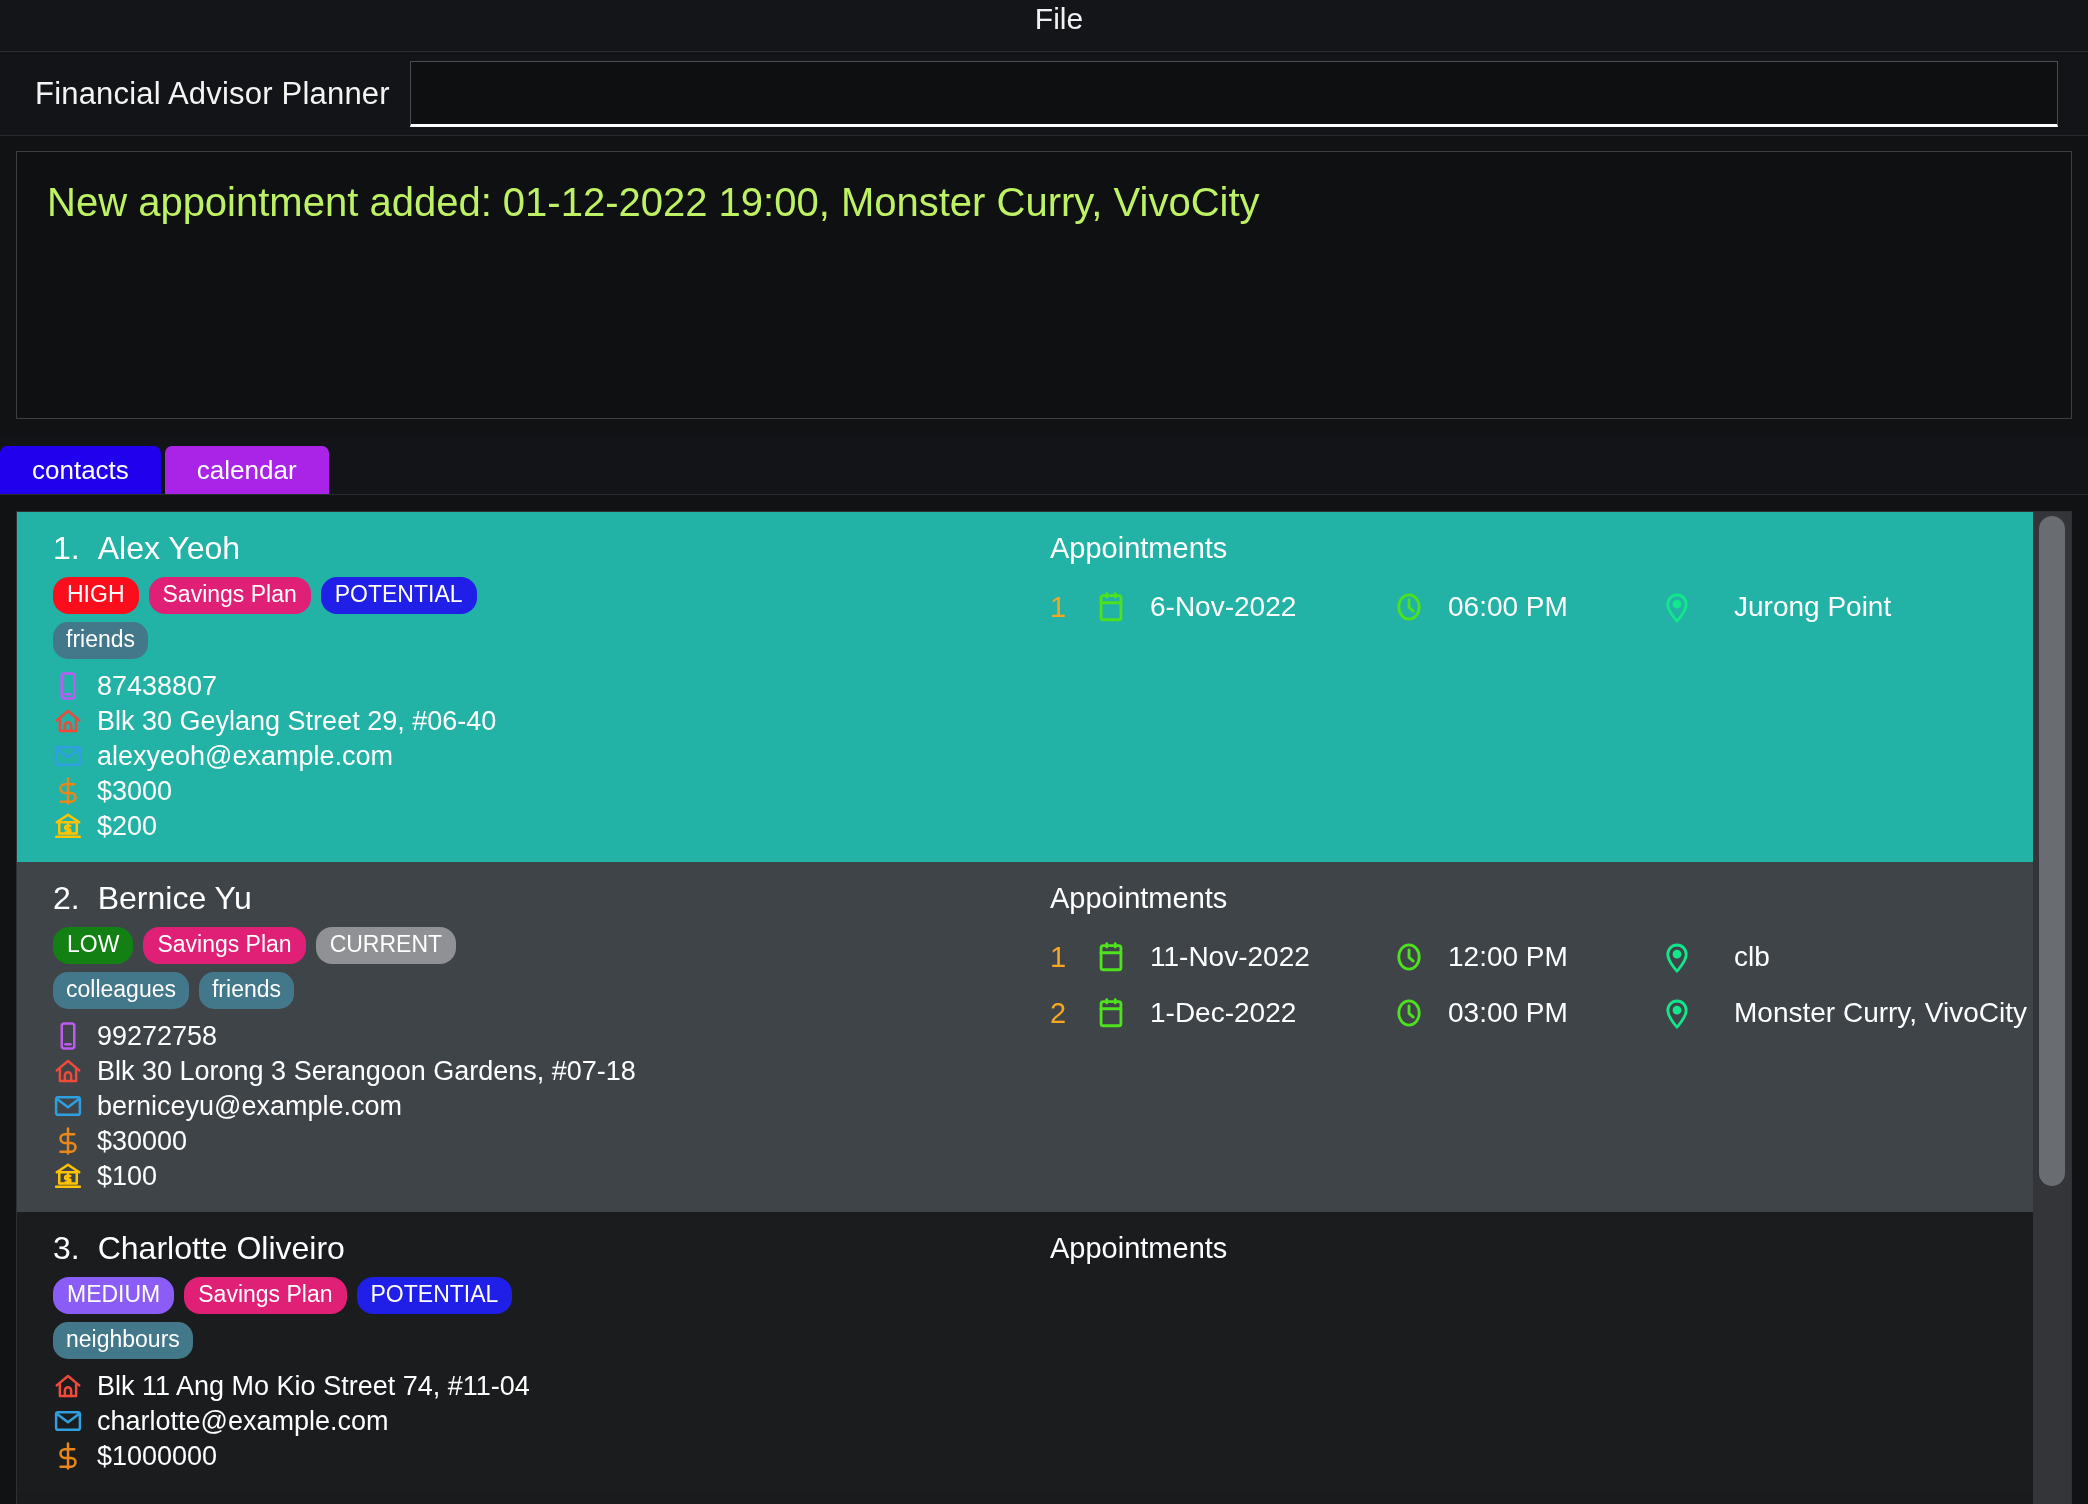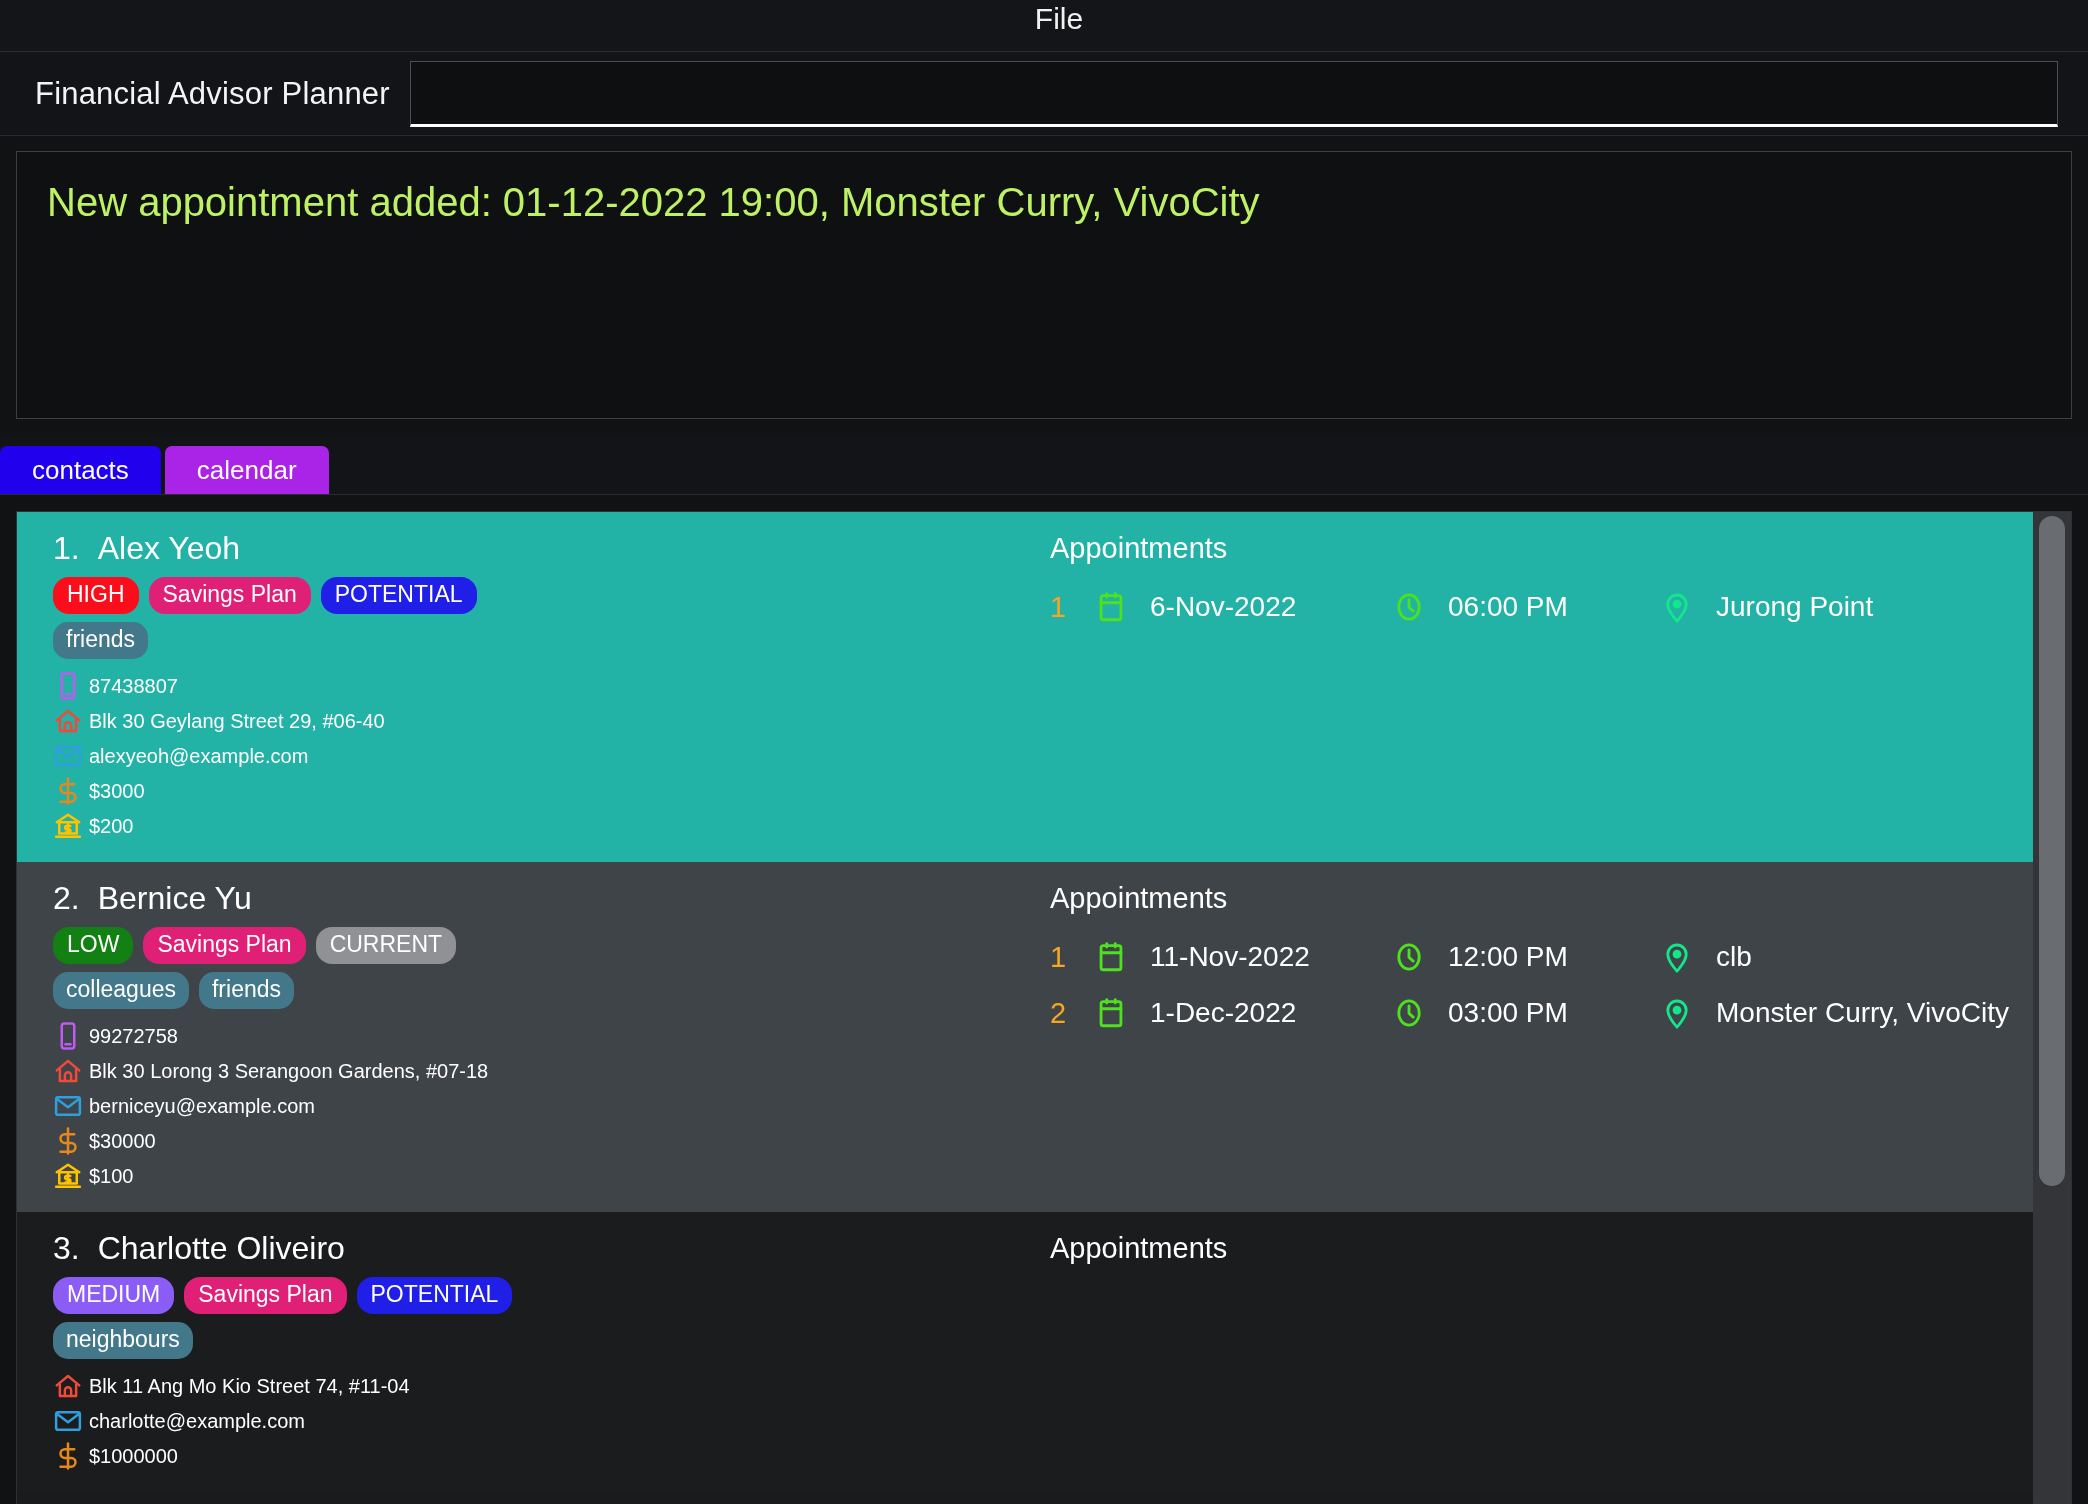--- a/index.html
+++ b/index.html
@@ -147,23 +147,23 @@
     border-radius: 15px;
     color: #ffffff;
     font-size: 23px;
     padding: 6px 13px 8px 13px;
     line-height: 1;
   }
 
   .detail {
     display: flex;
     align-items: center;
-    gap: 6px;
-    color: #ffffff;
-    font-size: 20px;
+    gap: 14px;
+    color: #ffffff;
+    font-size: 27px;
     height: 34px;
     margin-bottom: 1px;
   }
   .detail .ico { width: 30px; height: 30px; flex: none; display: block; }
 
   .appts-title {
     color: #ffffff;
     font-size: 29px;
     margin-bottom: 14px;
     margin-top: 2px;
@@ -172,21 +172,21 @@
     display: flex;
     align-items: center;
     color: #ffffff;
     font-size: 28px;
     height: 56px;
   }
   .appt-num   { color: #f5a623; width: 44px; font-size: 29px; }
   .appt-ico   { width: 34px; height: 34px; flex: none; display: block; }
   .appt-date  { width: 220px; margin-left: 22px; }
   .appt-time  { width: 190px; margin-left: 22px; }
-  .appt-loc   { margin-left: 22px; }
+  .appt-loc   { margin-left: 40px; }
   .gap-ico    { margin-left: 22px; }
 
   
   .vscroll {
     width: 38px;
     background: #333539;
     position: relative;
     flex: none;
   }
   .vthumb {

